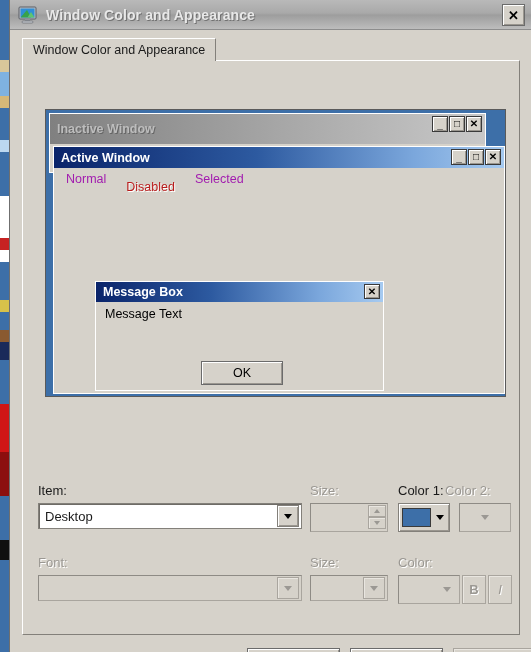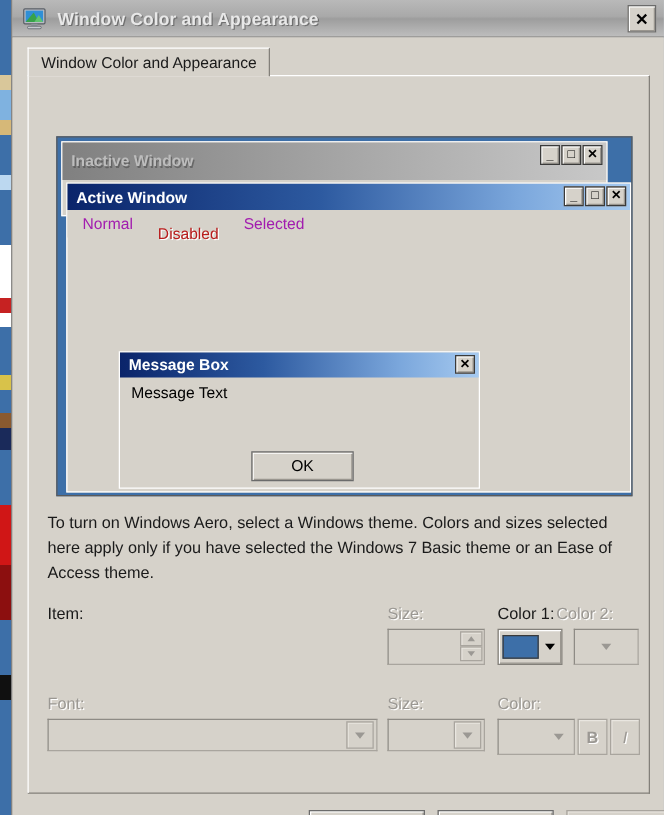--- a/index.html
+++ b/index.html
@@ -579,23 +579,28 @@
         <div id="msg-titlebar">
           <div id="msg-title-text">Message Box</div>
           <div id="msg-close">✕</div>
         </div>
         <div id="msg-ok">OK</div>
         <div id="msg-text">Message Text</div>
       </div>
 
     </div>
 
-    <div id="description">To turn on Windows Aero, select a Windows theme.  Colors and sizes selected here apply only if you have selected the Windows 7 Basic theme or an Ease of Access theme.</div>
 
     <div class="form-label" style="left:28px; top:453px;">Item:</div>
+    <div class="combo" style="left:28px; top:473px; width:264px;">
+      <div class="combo-value">Desktop</div>
+      <div class="combo-arrow">
+          <div class="tri-down"></div>
+        </div>
+    </div>
 
     <div class="form-label disabled" style="left:300px; top:453px;">Size:</div>
     <div id="size-spinner">
       <div class="spin-stack">
         <div class="spin-btn">
             <div class="tri-up-sm"></div>
           </div>
         <div class="spin-btn">
             <div class="tri-down-sm"></div>
           </div>

